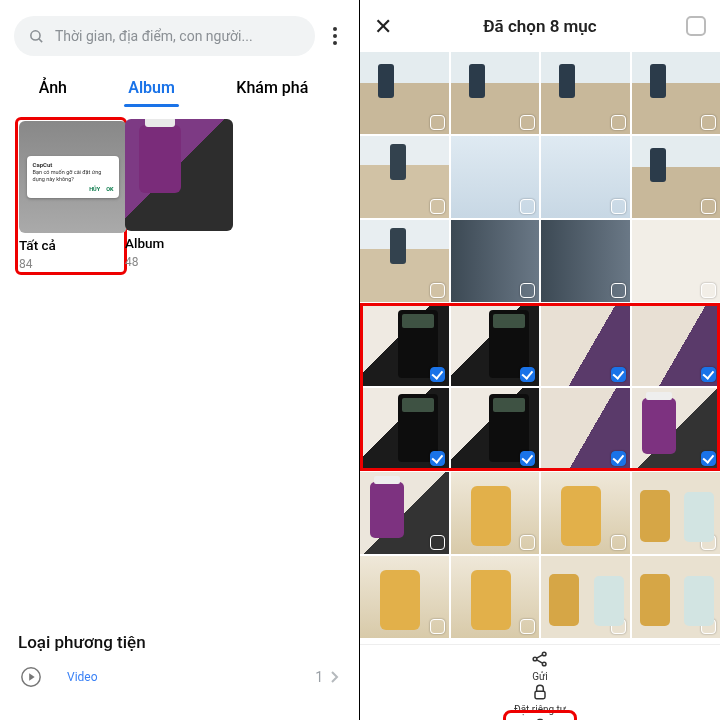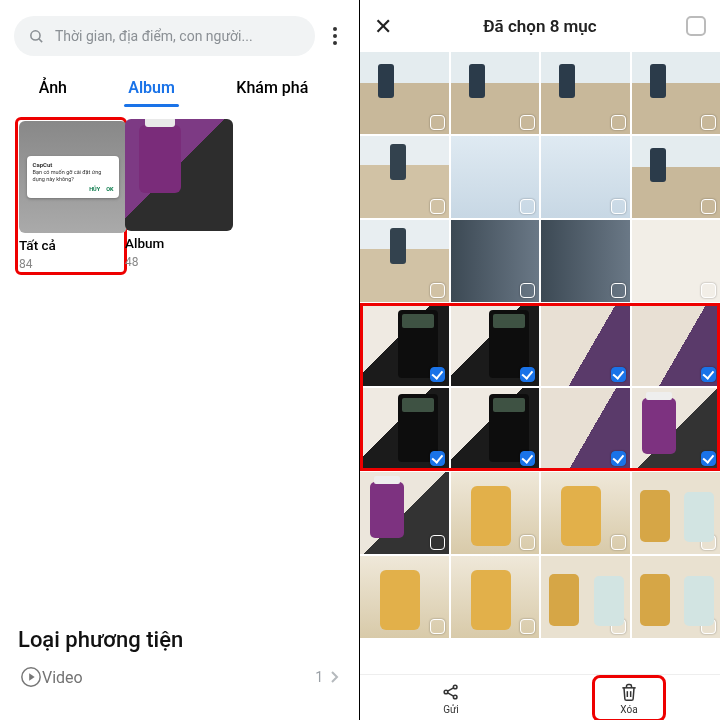--- a/index.html
+++ b/index.html
@@ -75,26 +75,26 @@
   .dialog-mini .dbtns{display:flex;justify-content:flex-end;gap:6px;color:#0a7a4a;font-weight:700;margin-top:3px;}
   .thumb-cam {
     background: linear-gradient(135deg,#7d3a84 0 45%, #2d2d2d 45% 100%);
   }
   .jar {
     position:absolute; top:6px; left:14px; width:42px; height:68px;
     background:#7a2c7a; border-radius:6px;
   }
   .jar::before{content:"";position:absolute;top:-8px;left:6px;width:30px;height:10px;background:#e9e9e9;border-radius:3px;}
 
-  .section-title { font-size: 22px; color:#111; font-weight: 500; padding: 0 18px; }
+  .section-title { font-size: 17px; color:#111; font-weight: 500; padding: 0 18px; }
   .media-row {
     display:flex; align-items:center; justify-content:space-between;
     padding: 14px 20px;
   }
-  .media-left { display:flex; align-items:center; gap:0; font-size:16px; color:#737373; }
+  .media-left { display:flex; align-items:center; gap:25px; font-size:12px; color:#3b82f6; }
   .media-right { display:flex; align-items:center; gap:6px; color:#9aa0a6; font-size:14px; }
   .bottom-block { position:absolute; bottom: 18px; left:0; right:0; }
 
   
   .sel-header {
     height: 52px; display:flex; align-items:center; justify-content:space-between;
     padding: 0 14px; position: relative;
   }
   .sel-title { position:absolute; left:0; right:0; text-align:center; font-size:17px; font-weight:600; color:#222; pointer-events:none;}
   .close-x { font-size:22px; font-weight:500; color:#222; cursor:pointer; }
@@ -144,24 +144,25 @@
   .p-jar { background: linear-gradient(135deg,#ece6dc 0 50%, #333 50% 100%); }
   .p-jar::before{content:"";position:absolute;left:10px;top:10px;width:34px;height:56px;background:#7d3280;border-radius:5px;}
   .p-jar::after{content:"";position:absolute;left:14px;top:4px;width:26px;height:8px;background:#eee;border-radius:2px;}
   .p-vita { background: linear-gradient(#efe8d9,#d8caa9); }
   .p-vita::before{content:"";position:absolute;left:20px;top:14px;width:40px;height:60px;background:#e2b04a;border-radius:6px;}
   .p-vitb { background:#e9e1d0; }
   .p-vitb::before{content:"";position:absolute;left:8px;top:18px;width:30px;height:52px;background:#d6a646;border-radius:5px;}
   .p-vitb::after{content:"";position:absolute;right:6px;top:20px;width:30px;height:50px;background:#d2e4e2;border-radius:5px;}
 
   .action-bar {
-    position:absolute; bottom:0; left:0; right:0; height:46px;
+    position:absolute; bottom:0; left:0; right:0; height:76px;
     background:#fff; border-top:1px solid #eee;
     display:flex; justify-content:space-around; align-items:center;
     padding: 4px 2px 2px 2px;
+    flex-direction: column;
   }
   .act { display:flex; flex-direction:column; align-items:center; gap:2px; font-size:10px; color:#333; width:64px; }
   .act svg, .act .ic { width:20px; height:20px; }
   .act.hl { outline:3px solid #e00; outline-offset:2px; border-radius:3px; padding:2px 4px; }
 </style>
 </head>
 <body>
 
 <div class="pane pane-left">
 
@@ -342,20 +343,27 @@
     <div class="act">
       <svg class="ic" viewBox="0 0 24 24" fill="none" stroke="#333" stroke-width="1.8">
           <circle cx="6" cy="12" r="2.2"></circle>
           <circle cx="17" cy="6" r="2.2"></circle>
           <circle cx="17" cy="18" r="2.2"></circle>
           <line x1="8" y1="11" x2="15" y2="7"></line>
           <line x1="8" y1="13" x2="15" y2="17"></line>
         </svg>
       <span>Gửi</span>
     </div>
+    <div class="act">
+      <svg class="ic" viewBox="0 0 24 24" fill="none" stroke="#333" stroke-width="1.8">
+          <rect x="6" y="11" width="12" height="9" rx="2"></rect>
+          <path d="M8 11V8a4 4 0 0 1 8 0v3"></path>
+        </svg>
+      <span>Đặt riêng tư</span>
+    </div>
     <div class="act hl">
       <svg class="ic" viewBox="0 0 24 24" fill="none" stroke="#333" stroke-width="1.8">
           <path d="M4 7h16"></path>
           <path d="M9 7V5a2 2 0 0 1 2-2h2a2 2 0 0 1 2 2v2"></path>
           <path d="M6 7l1 13a2 2 0 0 0 2 2h6a2 2 0 0 0 2-2l1-13"></path>
           <line x1="10" y1="11" x2="10" y2="18"></line>
           <line x1="14" y1="11" x2="14" y2="18"></line>
         </svg>
       <span>Xóa</span>
     </div>

